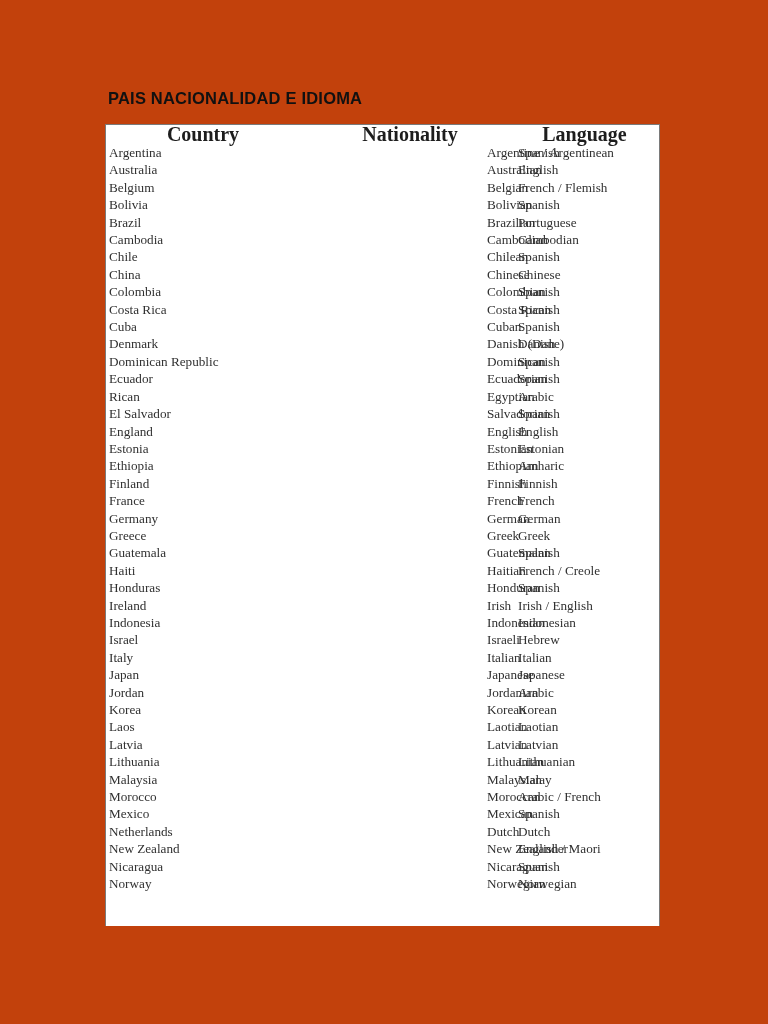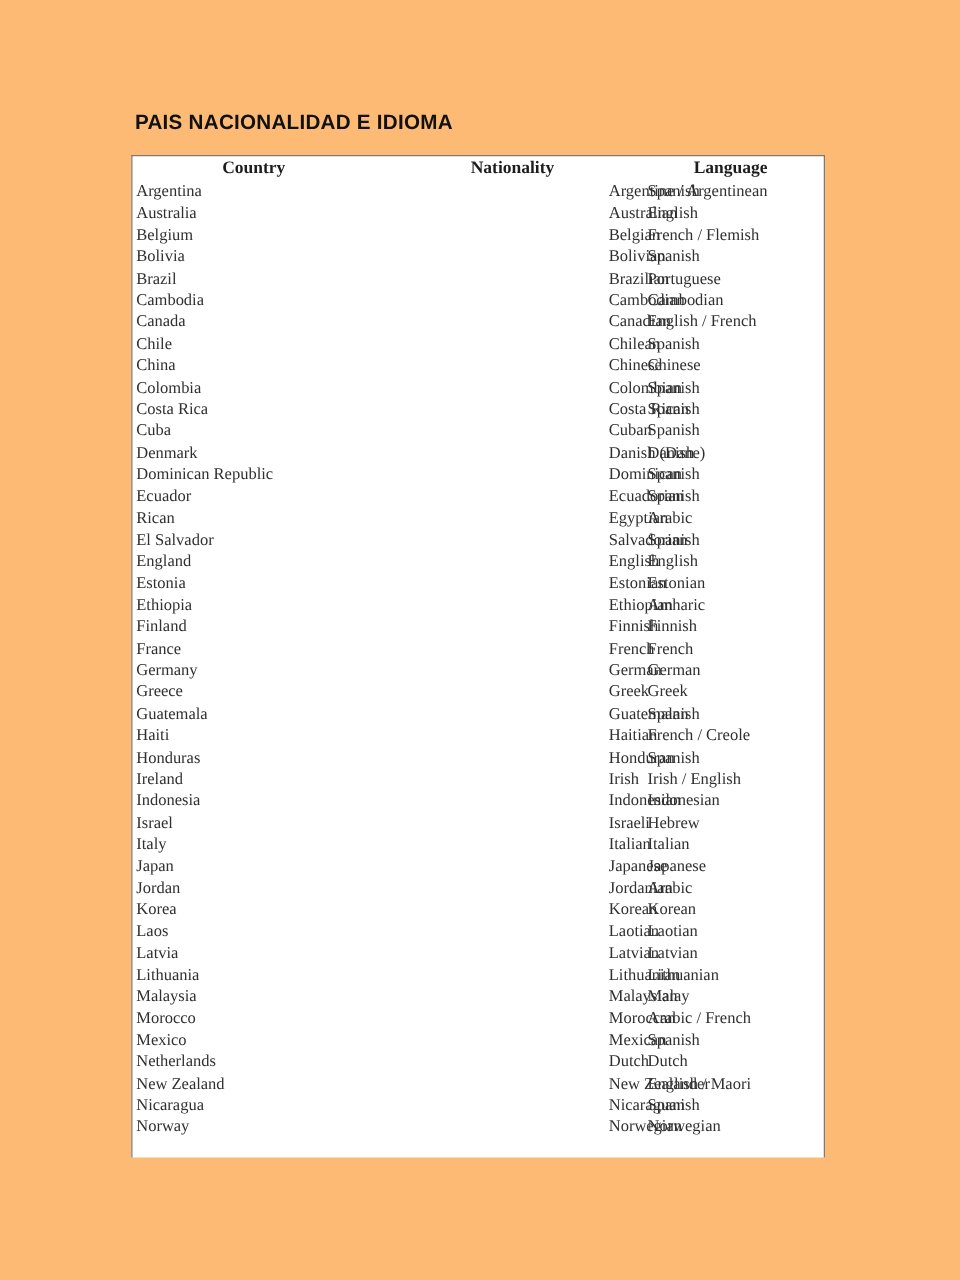--- a/index.html
+++ b/index.html
@@ -13,21 +13,21 @@
     overflow: hidden;
     font-family: "Liberation Serif", serif;
     color: #2e2e2e;
     position: relative;
   }
   .page {
     position: absolute;
     left: 0; top: 0;
     width: 768px;
     height: 1024px;
-    background: #fdba74;
+    background: #c2410c;
   }
   .doc-title {
     position: absolute;
     left: 108px;
     top: 89px;
     font-family: "Liberation Sans", sans-serif;
     font-weight: bold;
     font-size: 16.5px;
     letter-spacing: 0.2px;
     color: #111111;
@@ -53,21 +53,21 @@
     width: 553px;
     table-layout: fixed;
     font-size: 13.2px;
   }
   table.nat-table col.c1 { width: 198px; }
   table.nat-table col.c2 { width: 214px; }
   table.nat-table col.c3 { width: 141px; }
 
   table.nat-table th {
     font-weight: bold;
-    font-size: 14px;
+    font-size: 20px;
     padding: 0;
     height: 19px;
     line-height: 19px;
     vertical-align: middle;
     color: #1d1d1d;
     white-space: nowrap;
   }
   table.nat-table th.h1 { padding-right: 4px; }
   table.nat-table th.h2 { padding-right: 2px; }
   table.nat-table th.h3 { padding-right: 8px; }
@@ -130,25 +130,20 @@
             <td class="col-country">Brazil</td>
             <td class="col-nationality">Brazilian</td>
             <td class="col-language">Portuguese</td>
           </tr>
           <tr>
             <td class="col-country">Cambodia</td>
             <td class="col-nationality">Cambodian</td>
             <td class="col-language">Cambodian</td>
           </tr>
           <tr>
-            <td class="col-country">Canada</td>
-            <td class="col-nationality">Canadian</td>
-            <td class="col-language">English / French</td>
-          </tr>
-          <tr>
             <td class="col-country">Chile</td>
             <td class="col-nationality">Chilean</td>
             <td class="col-language">Spanish</td>
           </tr>
           <tr>
             <td class="col-country">China</td>
             <td class="col-nationality">Chinese</td>
             <td class="col-language">Chinese</td>
           </tr>
           <tr>

